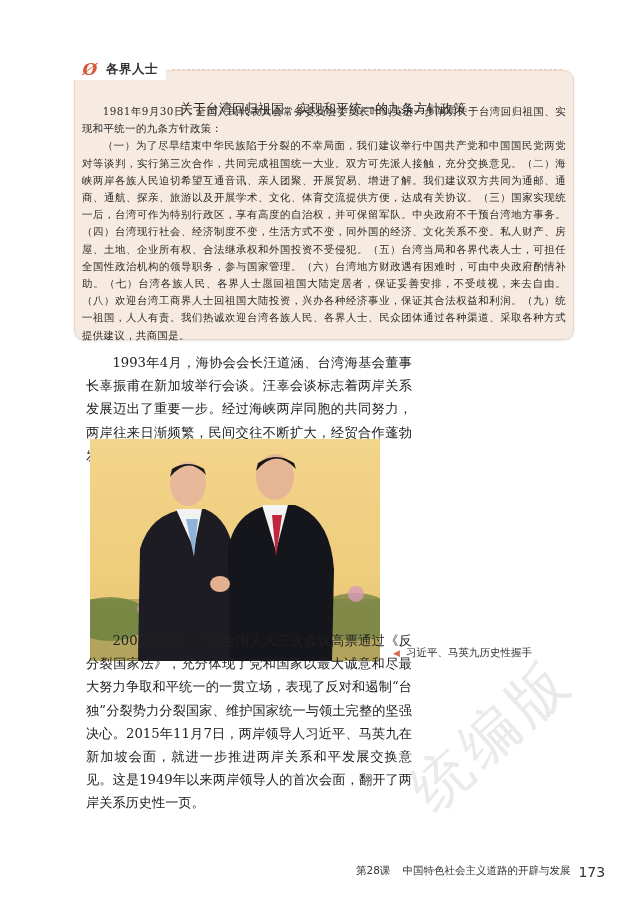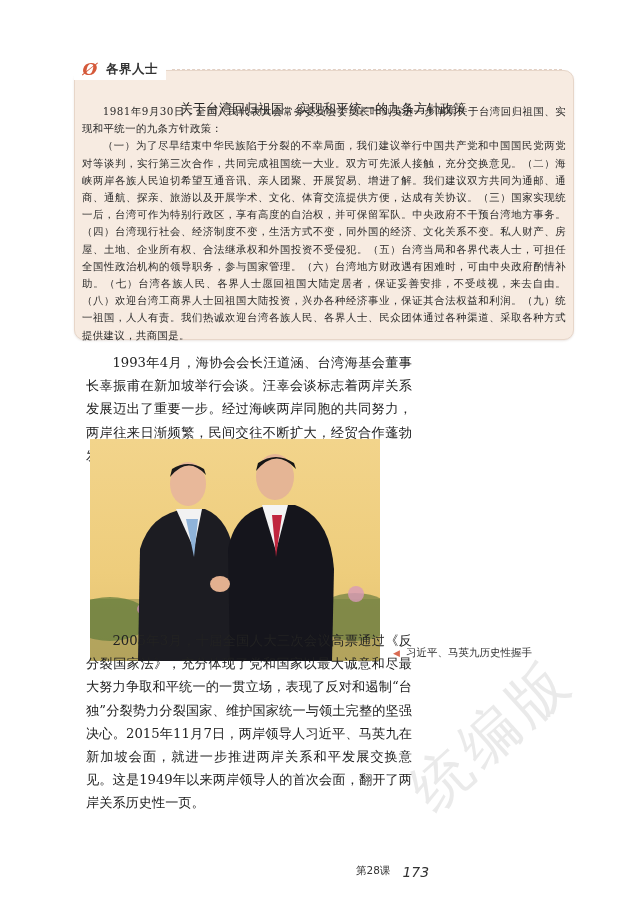--- a/index.html
+++ b/index.html
@@ -57,21 +57,21 @@
       font-family:"DejaVu Serif", serif; color:rgba(180,180,180,0.28); font-size:58px;
       transform:rotate(-42deg); transform-origin:center; display:flex; align-items:center; justify-content:center;
       letter-spacing:6px;
     }
     .footer {
       position:absolute; left:356px; top:864px; display:flex; align-items:flex-start;
       font-family:"DejaVu Sans", sans-serif; color:#333;
     }
     .footer .lesson { font-size:10.5px; margin-right:12px; }
     .footer .chapter { font-size:10.5px; margin-right:8px; }
-    .footer .page { font-size:14px;font-style:italic; }
+    .footer .page { font-size:14px; }
   </style>
 </head>
 <body>
 
 <div class="sidebox"></div>
 <div class="sidebox-header-rule"></div>
 <div class="sidebox-header">
   <span class="logo">Ø</span>
   <span class="label">各界人士</span>
 </div>
@@ -116,14 +116,15 @@
 </div>
 
 <div class="watermark">统编版</div>
 
 <div class="main-text" id="para2">
   <p>2005年3月，十届全国人大三次会议高票通过《反分裂国家法》，充分体现了党和国家以最大诚意和尽最大努力争取和平统一的一贯立场，表现了反对和遏制“台独”分裂势力分裂国家、维护国家统一与领土完整的坚强决心。2015年11月7日，两岸领导人习近平、马英九在新加坡会面，就进一步推进两岸关系和平发展交换意见。这是1949年以来两岸领导人的首次会面，翻开了两岸关系历史性一页。</p>
 </div>
 
 <div class="footer">
   <span class="lesson">第28课</span>
+  <span class="chapter">中国特色社会主义道路的开辟与发展</span>
   <span class="page">173</span>
 </div>
 
 </body></html>

